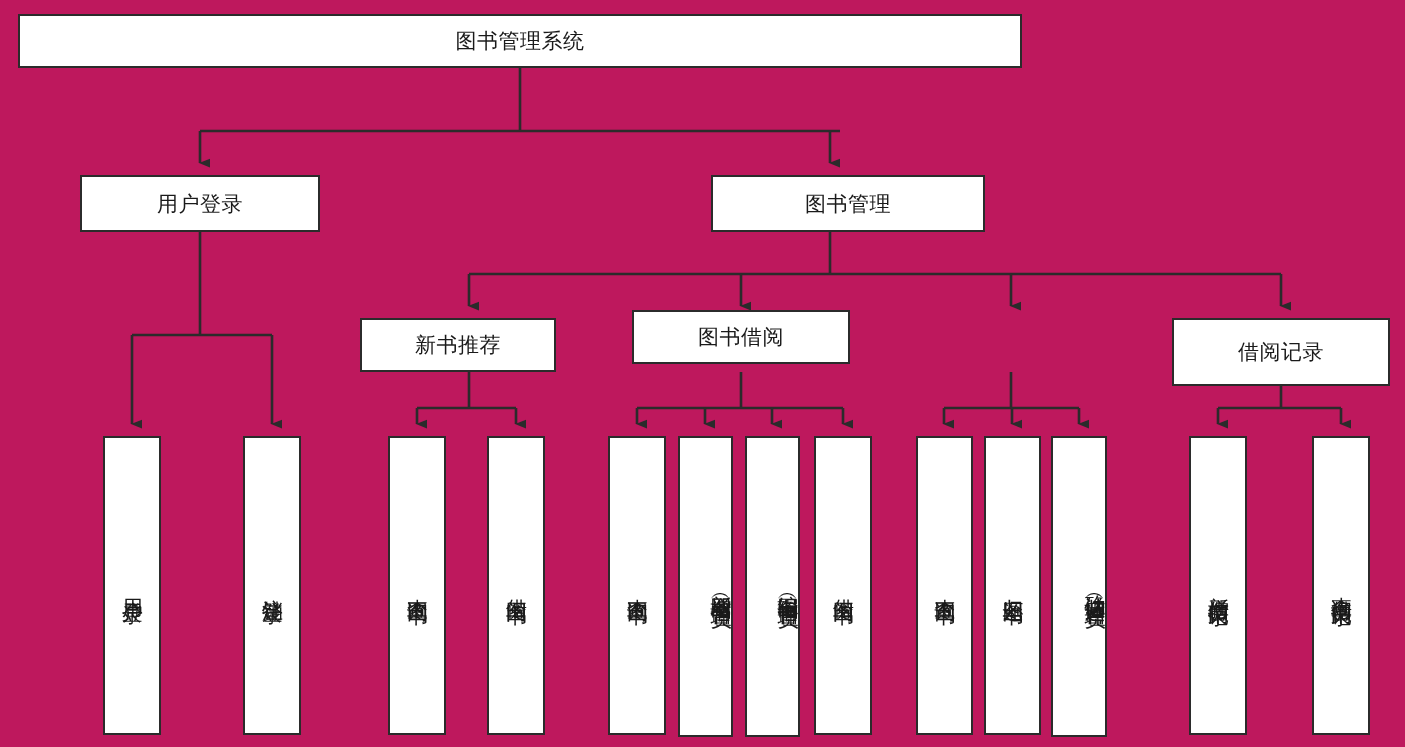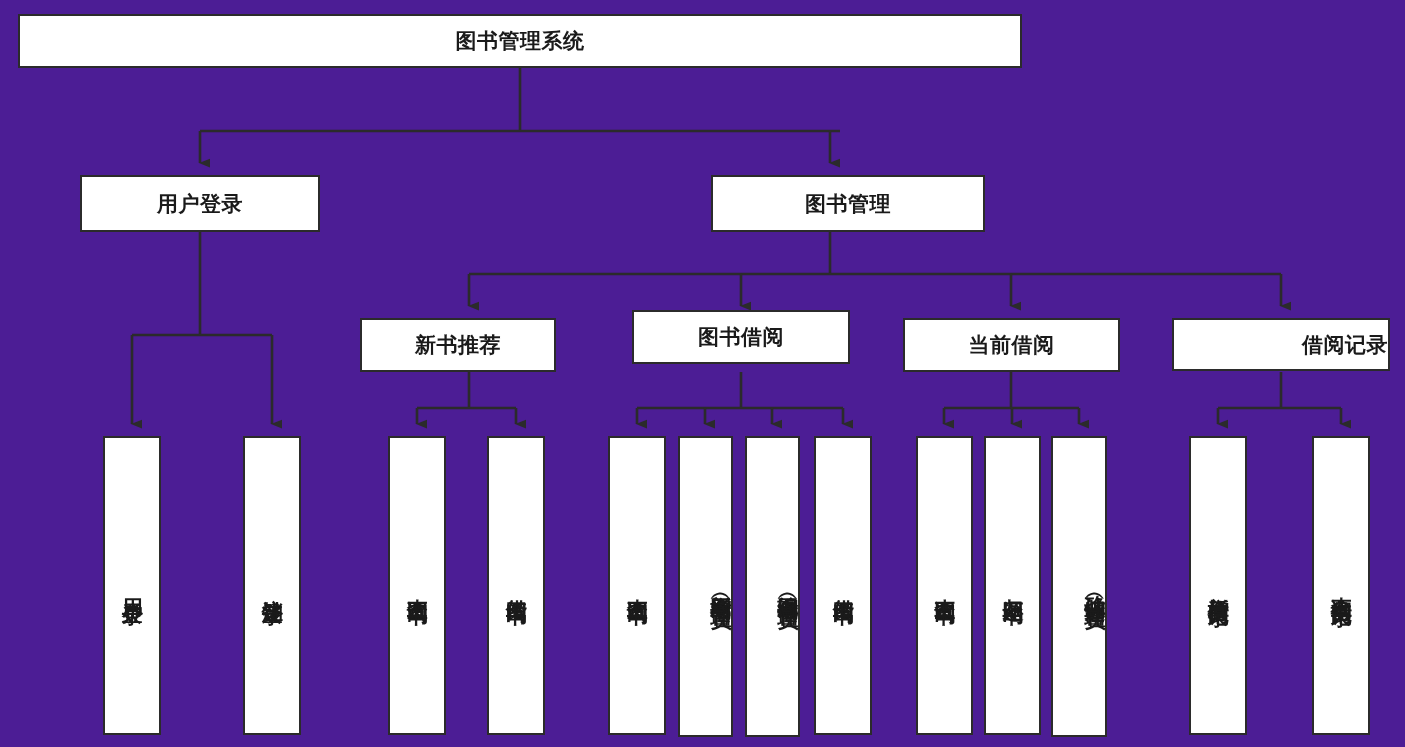--- a/index.html
+++ b/index.html
@@ -7,23 +7,22 @@
     padding: 0;
     background: #ffffff;
   }
   body {
     font-family: "DejaVu Sans", "Liberation Sans", sans-serif;
   }
   #canvas {
     position: relative;
     width: 1405px;
     height: 747px;
-    background: #4c1d95;
+    background: #be185d;
     overflow: hidden;
-    font-weight: bold;
   }
   #edges {
     position: absolute;
     left: 0;
     top: 0;
     width: 1405px;
     height: 747px;
   }
   .node {
     position: absolute;
@@ -126,24 +125,21 @@
   <div class="node node-h" style="left:711px; top:175px; width:274px; height:57px;">
     <span>图书管理</span>
   </div>
 
   <div class="node node-h" style="left:360px; top:318px; width:196px; height:54px;">
     <span>新书推荐</span>
   </div>
   <div class="node node-h" style="left:632px; top:310px; width:218px; height:54px;">
     <span>图书借阅</span>
   </div>
-  <div class="node node-h" style="left:903px; top:318px; width:217px; height:54px;">
-    <span>当前借阅</span>
-  </div>
-  <div class="node node-h" style="left:1172px; top:318px; width:218px; height:53px;justify-content:flex-end;">
+  <div class="node node-h" style="left:1172px; top:318px; width:218px; height:68px;">
     <span>借阅记录</span>
   </div>
 
   <div class="node node-v center-v" style="left:103px; top:436px; width:58px; height:299px;">
     <span>用户登录</span>
   </div>
   <div class="node node-v center-v" style="left:243px; top:436px; width:58px; height:299px;">
     <span>注销登录</span>
   </div>
 

